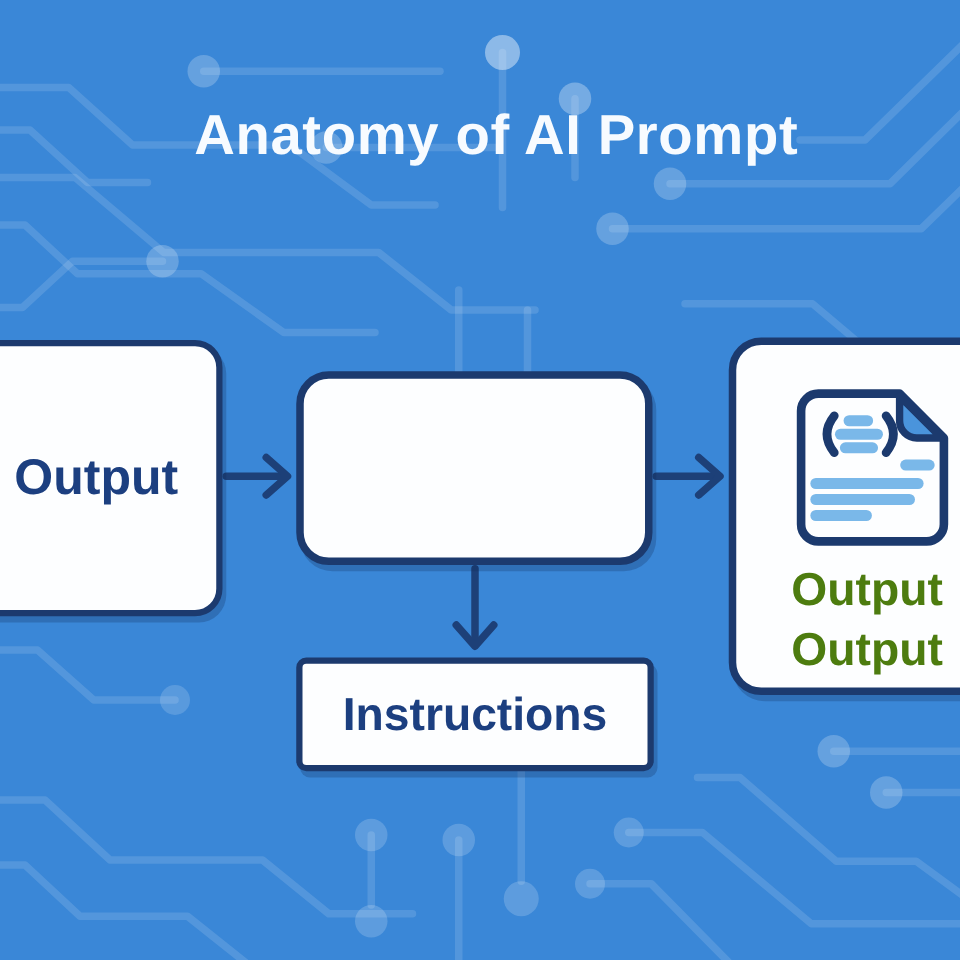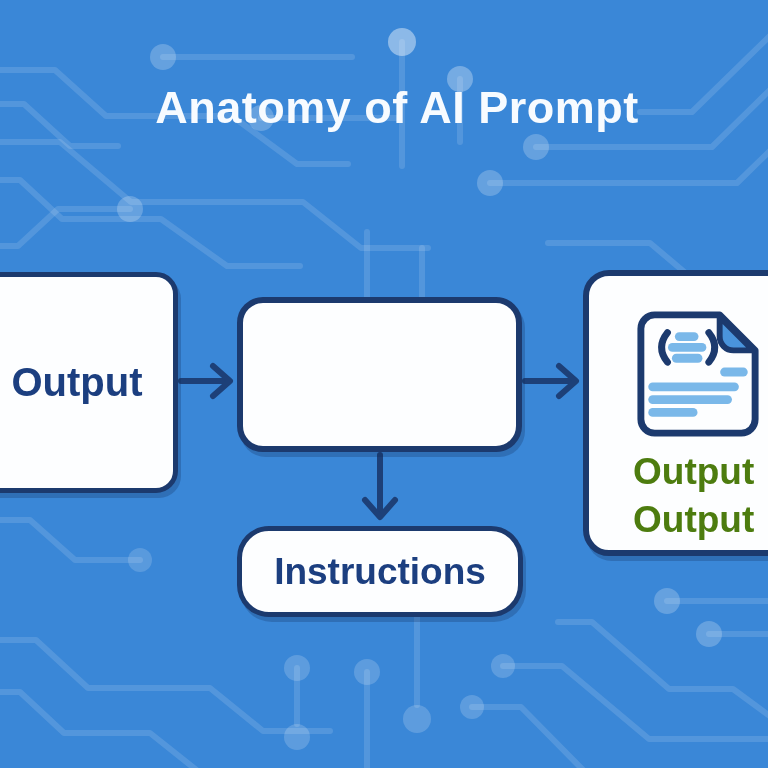--- a/index.html
+++ b/index.html
@@ -15,21 +15,21 @@
   .node{
     position:absolute;background:#fdfeff;border:5px solid #1c3a6e;
     box-shadow:3px 5px 0 rgba(14,40,82,0.25);
     display:flex;align-items:center;justify-content:center;
     color:#1c3f80;font-weight:700;z-index:4;box-sizing:border-box;
   }
   .node .lines{text-align:center;}
   .input-node{left:-24px;top:272px;width:202px;height:221px;border-radius:22px;font-size:40px;}
   .command-node{left:237px;top:297px;width:285px;height:155px;border-radius:26px;border-width:6px;
     font-size:40px;line-height:49px;}
-  .instructions-node{left:237px;top:526px;width:286px;height:91px;border-radius:32px;font-size:37px;}
+  .instructions-node{left:237px;top:526px;width:286px;height:91px;border-radius:8px;font-size:37px;}
   .output-node{left:583px;top:270px;width:240px;height:286px;border-radius:26px;border-width:6px;
     justify-content:flex-start;align-items:flex-start;}
   .doc-icon{position:absolute;left:44px;top:34px;}
   .output-label{position:absolute;left:44px;top:172px;font-size:37px;line-height:48px;font-weight:700;color:#4d7c0f;}
 </style>
 </head>
 <body>
 
 <div class="canvas">
 

